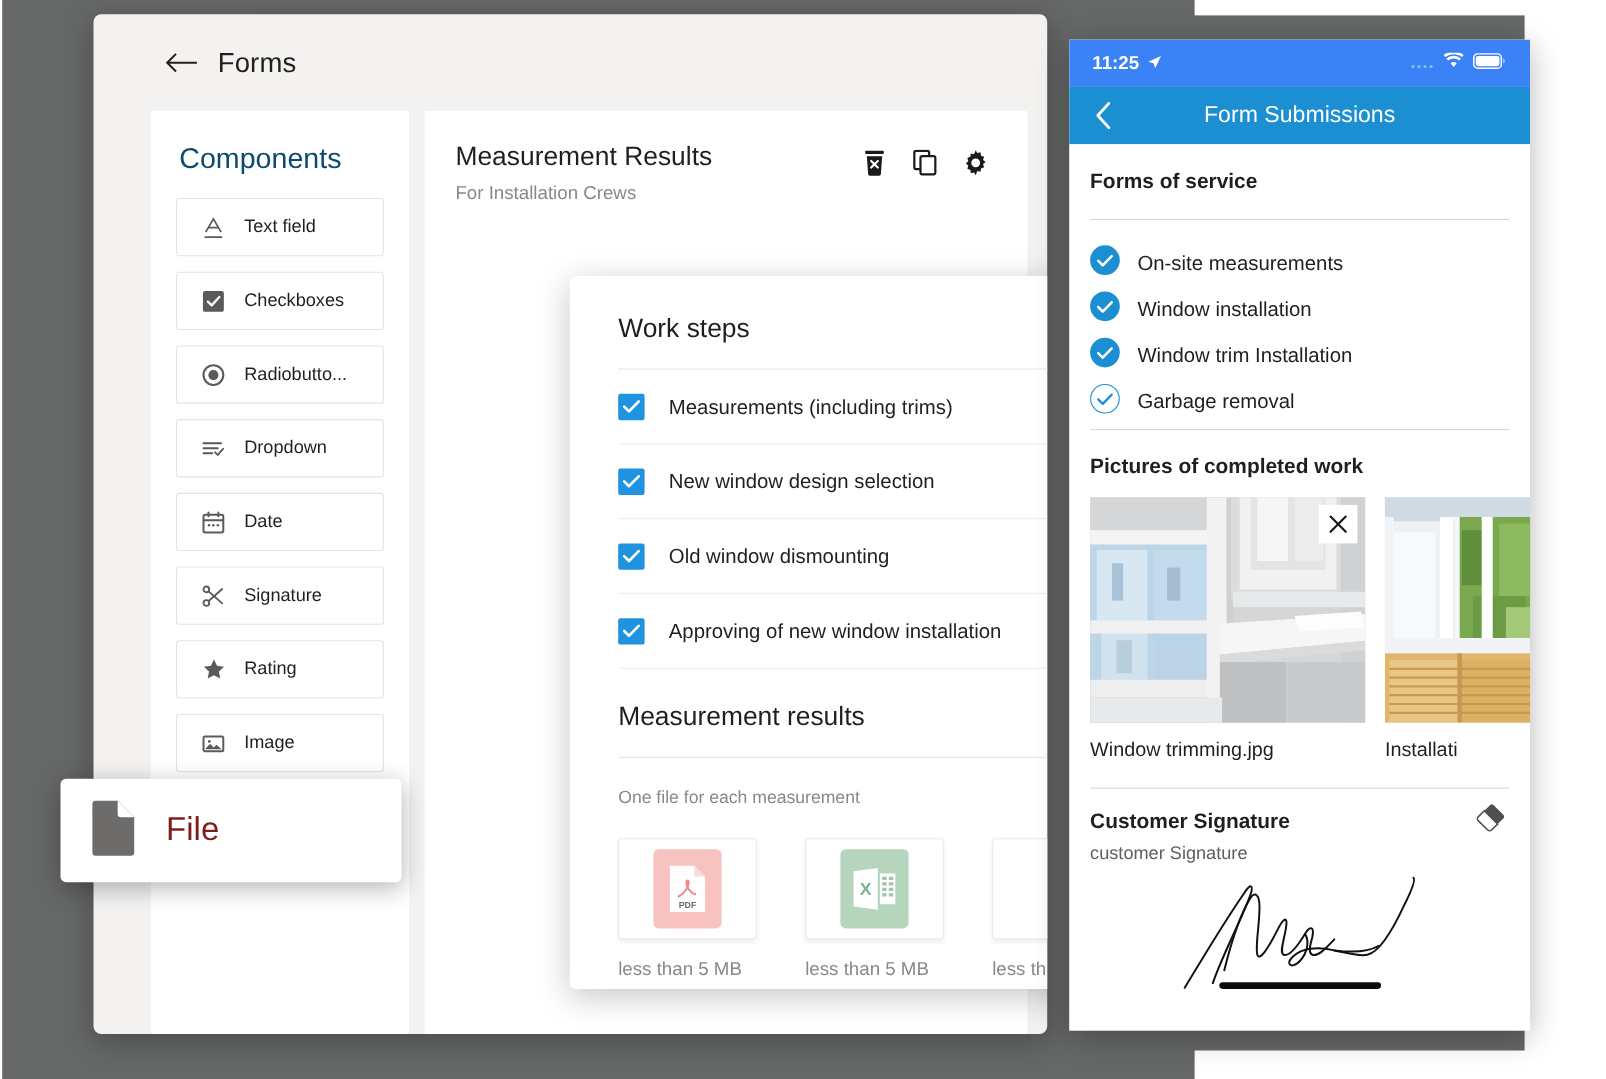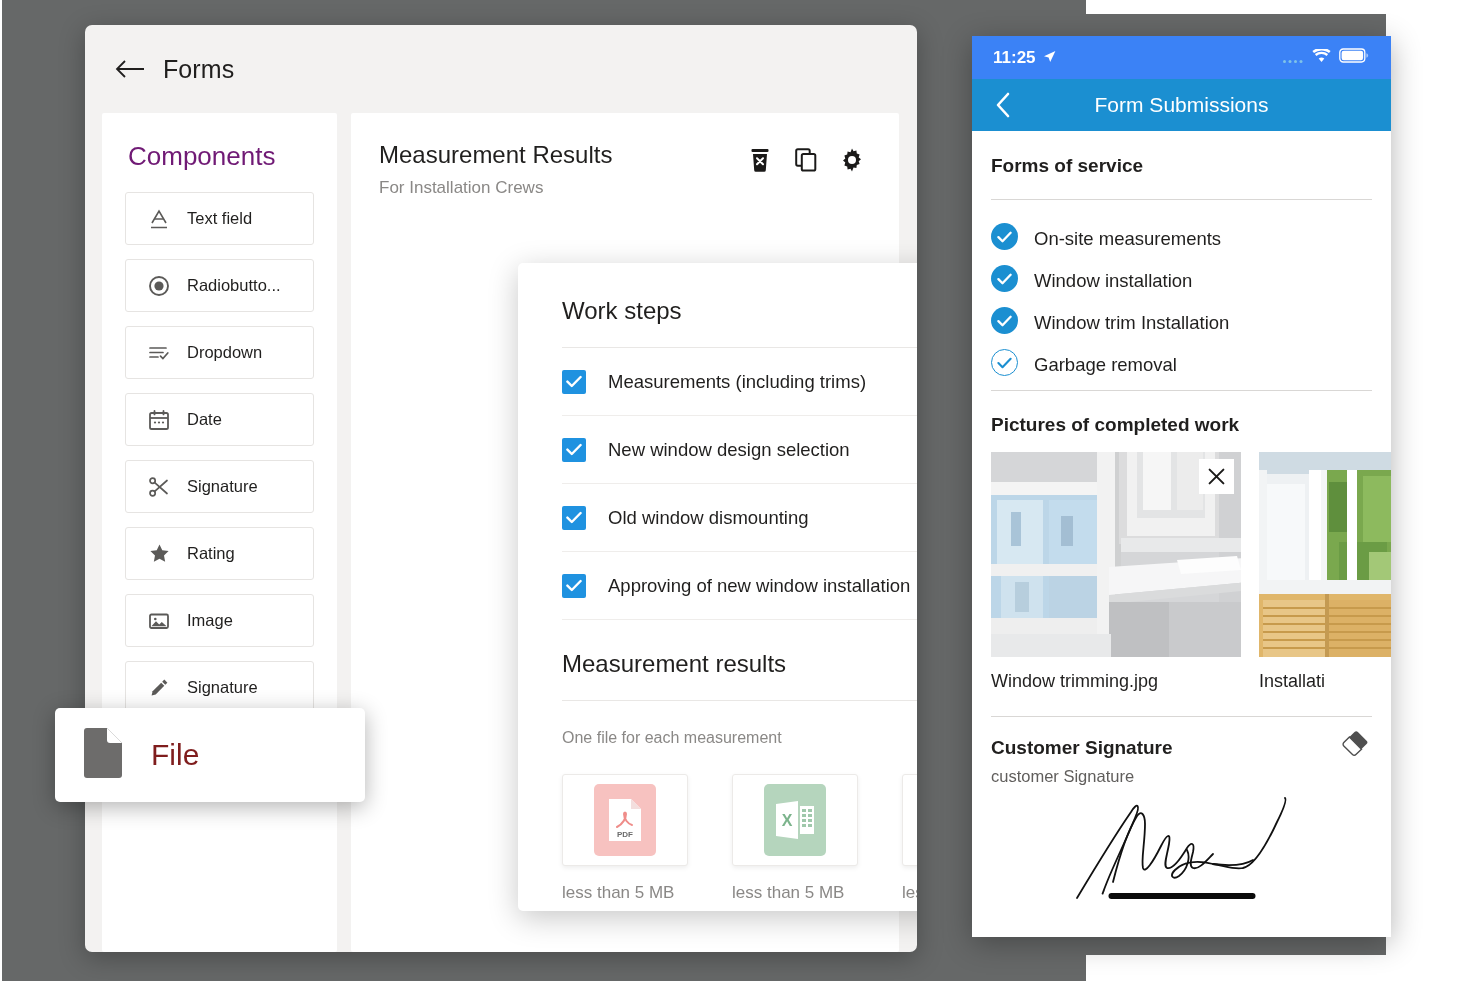--- a/index.html
+++ b/index.html
@@ -10,35 +10,36 @@
     -webkit-font-smoothing:antialiased;
   }
   
   .bg-gray{position:absolute;background:#666868;}
   #bg-main{left:2px;top:0;width:1083px;height:981px;}
   #bg-right{left:1085px;top:14px;width:301px;height:941px;}
   #bg-fill{left:975px;top:0px;width:111px;height:981px;}
 
   
   #desktop{
-    position:absolute;left:85px;top:25px;width:832px;height:927px;
+    position:absolute;left:85px;top:13px;width:832px;height:927px;
     background:#f3f2f1;border-radius:7px;
     box-shadow:0 6px 26px rgba(0,0,0,.28);
     overflow:hidden;
+    padding-left:35px;
   }
   #desktop-topbar{height:88px;display:flex;align-items:center;padding-left:28px;}
   #back-arrow{width:34px;height:34px;margin-right:16px;display:flex;align-items:center;justify-content:center;}
   #desktop-title{font-size:25px;color:#201f1e;letter-spacing:.1px;}
 
   .dtk-body{display:flex;padding:0 18px 0 17px;gap:14px;height:839px;}
   #components-panel{
     width:235px;background:#ffffff;border-radius:2px;padding:0 0 10px 0;
     position:relative;overflow:hidden;
   }
-  #components-title{font-size:26px;color:#701a75;padding:28px 0 20px 26px;font-weight:400;}
+  #components-title{font-size:26px;color:#0c4a6e;padding:28px 0 20px 26px;font-weight:400;}
   .comp-list{padding:0 23px;display:flex;flex-direction:column;gap:14px;}
   .comp-item{
     height:53px;border:1px solid #e6e4e2;border-radius:3px;background:#fff;
     display:flex;align-items:center;padding-left:21px;gap:16px;box-sizing:border-box;
   }
   .comp-item .lbl{font-size:16.5px;color:#201f1e;}
   .comp-ico{width:24px;height:24px;flex:none;display:flex;align-items:center;justify-content:center;color:#5b5a58;}
 
   
   #form-panel{
@@ -152,20 +153,29 @@
           <span class="comp-ico">
             <svg width="22" height="22" viewBox="0 0 22 22" fill="none" stroke="#5b5a58" stroke-width="1.6">
               <path d="M4 15L11 3l7 12"></path>
                 <path d="M6.5 11h9"></path>
                 <path d="M3 19.5h16"></path>
             </svg>
           </span>
           <span class="lbl">Text field</span>
         </div>
 
+        <div class="comp-item">
+          <span class="comp-ico">
+            <svg width="22" height="22" viewBox="0 0 22 22">
+              <rect x="1.5" y="1.5" width="19" height="19" rx="2" fill="#5b5a58"></rect>
+              <path d="M6 11.2l3.4 3.4L16.4 7" fill="none" stroke="#fff" stroke-width="2.1" stroke-linecap="round" stroke-linejoin="round"></path>
+            </svg>
+          </span>
+          <span class="lbl">Checkboxes</span>
+        </div>
 
         <div class="comp-item">
           <span class="comp-ico">
             <svg width="22" height="22" viewBox="0 0 22 22">
               <circle cx="11" cy="11" r="9" fill="none" stroke="#5b5a58" stroke-width="1.9"></circle>
               <circle cx="11" cy="11" r="4.6" fill="#5b5a58"></circle>
             </svg>
           </span>
           <span class="lbl">Radiobutto...</span>
         </div>

